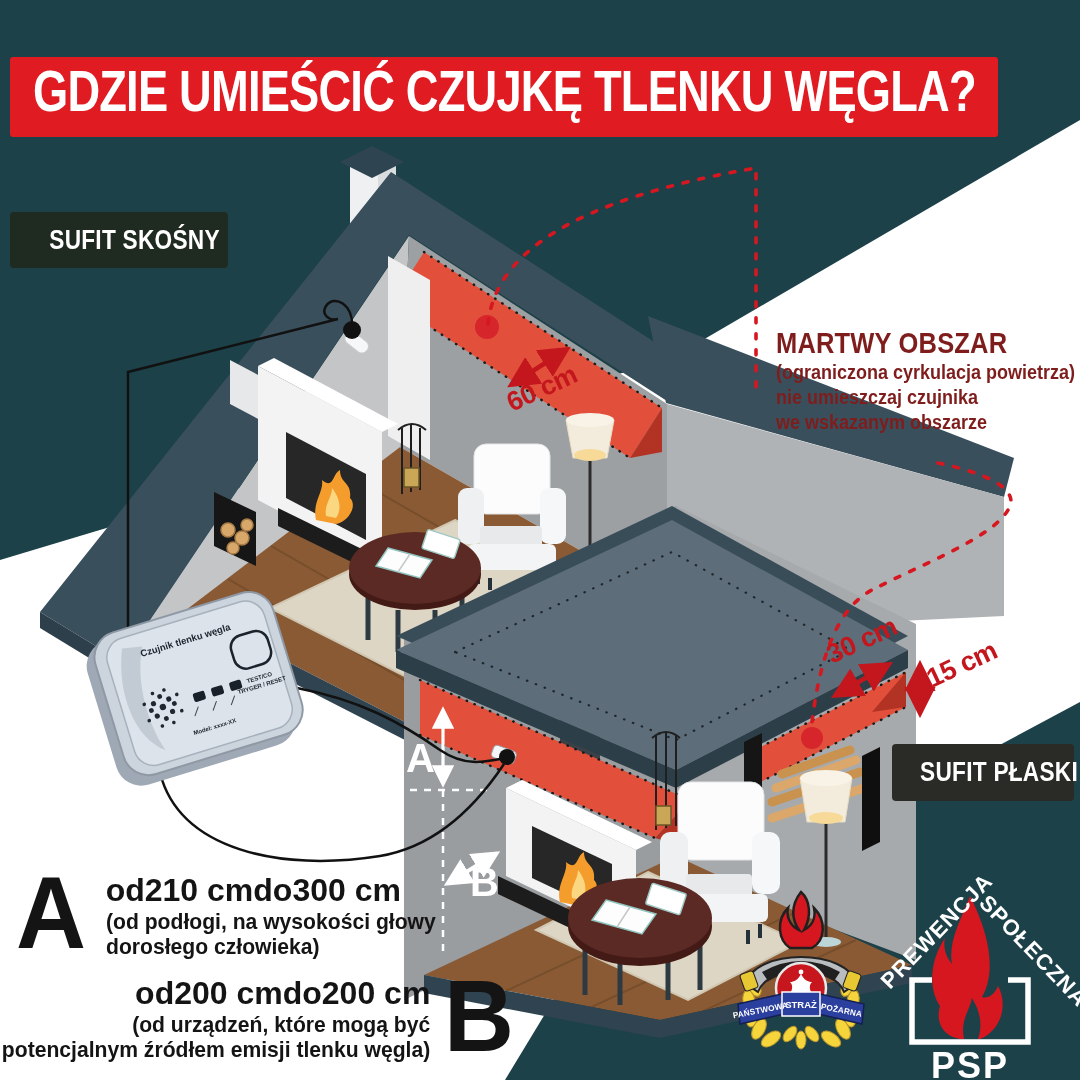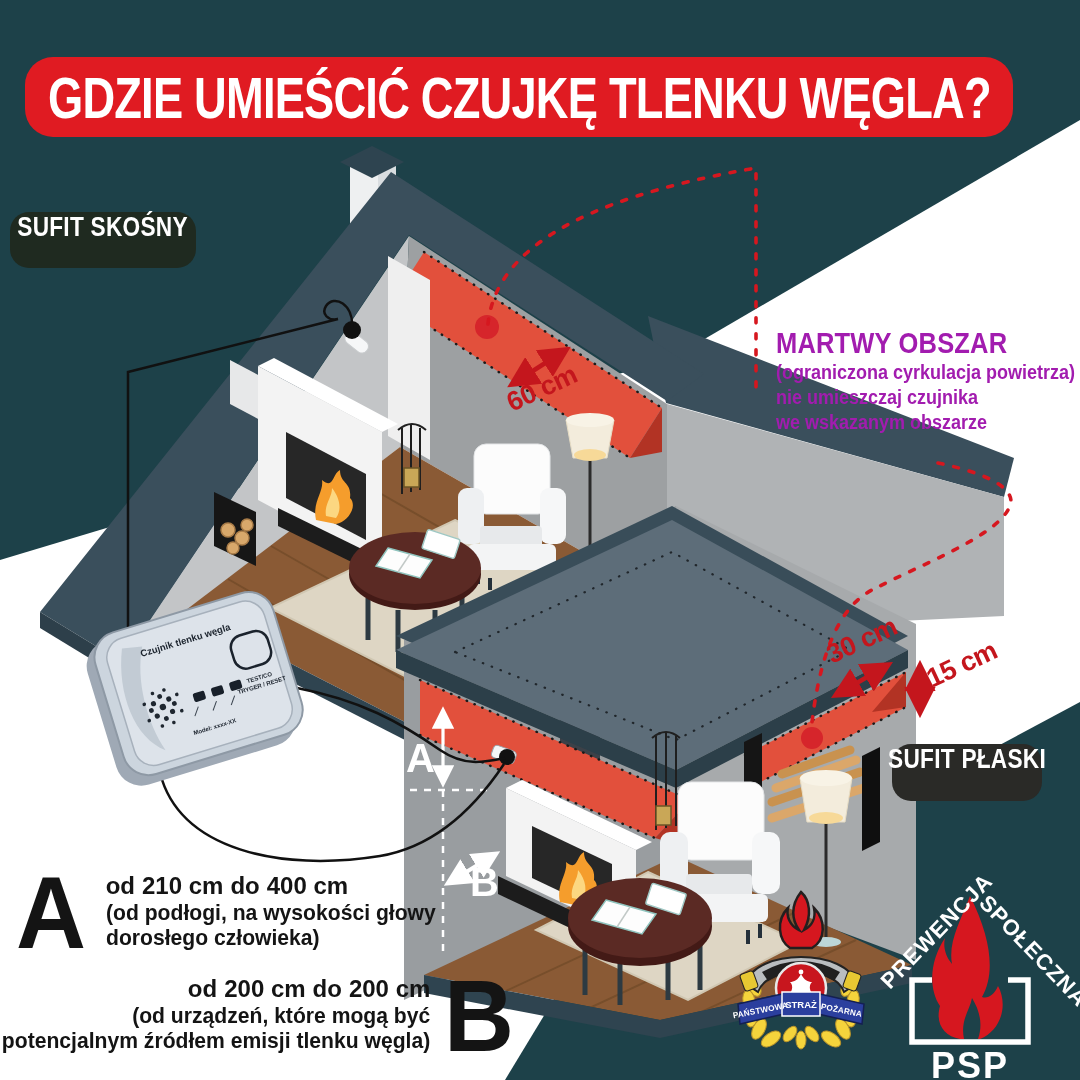--- a/index.html
+++ b/index.html
@@ -1,34 +1,34 @@
 <!DOCTYPE html>
 <html><head>
 <meta charset="utf-8">
 <style>
   html,body{margin:0;padding:0;background:#ffffff;font-family:"Liberation Sans",sans-serif;}
   .stage{position:relative;width:1080px;height:1080px;overflow:hidden;background:#ffffff;}
   .bg{position:absolute;inset:0;background:#1d4149;}
   .bg-top{clip-path:polygon(0px 0px,1080px 0px,1080px 120px,672px 358px,0px 560px);}
   .bg-bottom{clip-path:polygon(1080px 702px,1080px 1080px,505px 1080px,568px 976px);}
   .scene{position:absolute;left:0;top:0;}
-  .banner{position:absolute;left:25px;top:57px;width:988px;height:80px;background:#e01b22;border-radius:28px;display:flex;align-items:center;justify-content:center;}
+  .banner{position:absolute;left:10px;top:57px;width:988px;height:80px;background:#e01b22;border-radius:3px;display:flex;justify-content:center;}
   .banner span{color:#fff;font-size:58px;font-weight:800;white-space:nowrap;transform:scaleX(.78);letter-spacing:-1px;}
-  .pill{position:absolute;color:#fff;border-radius:19px;display:flex;align-items:flex-start;justify-content:center;}
+  .pill{position:absolute;color:#fff;border-radius:4px;display:flex;align-items:center;justify-content:center;padding-left:32px;}
   .pill span{font-size:27px;font-weight:800;white-space:nowrap;transform:scaleX(.84);letter-spacing:.3px;}
   .pill-sloped{left:10px;top:212px;width:186px;height:56px;background:#1f2a20;}
   .pill-flat{left:892px;top:744px;width:150px;height:57px;background:#2a2a27;}
-  .martwy{position:absolute;left:776px;top:326px;width:300px;color:#a21caf;}
+  .martwy{position:absolute;left:776px;top:326px;width:300px;color:#7f1d1d;}
   .martwy .h{font-size:30px;font-weight:800;transform:scaleX(.85);transform-origin:left;white-space:nowrap;letter-spacing:.2px;}
   .martwy .l{font-size:20px;font-weight:700;transform:scaleX(.9);transform-origin:left;white-space:nowrap;line-height:25px;}
   .ab{position:absolute;color:#141414;}
   .ab-a{left:16px;top:872px;display:flex;gap:16px;}
   .ab-b{left:10px;top:975px;width:508px;display:flex;gap:14px;justify-content:flex-end;}
   .big-letter{font-size:102px;font-weight:800;line-height:.82;transform:scaleX(.95);transform-origin:left;}
-  .ab-line{display:flex;gap:7px;font-size:24px;font-weight:600;white-space:nowrap;align-items:center;}
+  .ab-line{display:flex;font-size:32px;font-weight:600;white-space:nowrap;align-items:center;}
   .ab-line .v{font-weight:800;}
   .ab-sub{font-size:22px;font-weight:600;white-space:nowrap;line-height:25px;transform:scaleX(.96);}
   .ab-a .ab-sub{transform-origin:left;}
   .ab-b .txt{text-align:right;}
   .ab-b .ab-line{justify-content:flex-end;}
   .ab-b .ab-sub{transform-origin:right;}
   
   .t-meas{font:800 27px "Liberation Sans",sans-serif;fill:#c4161d;letter-spacing:-.5px;}
   .t-marker{font:800 40px "Liberation Sans",sans-serif;fill:#ffffff;}
   .t-dev{font:700 9.5px "Liberation Sans",sans-serif;fill:#1b232d;}
@@ -411,21 +411,21 @@
     <div class="l">we wskazanym obszarze</div>
   </div>
 
   <div class="ab ab-a">
     <div class="big-letter">A</div>
     <div class="txt">
       <div class="ab-line">
         <span>od</span>
           <span class="v">210 cm</span>
           <span>do</span>
-          <span class="v">400 cm</span>
+          <span class="v">300 cm</span>
       </div>
       <div class="ab-sub">(od podłogi, na wysokości głowy</div>
       <div class="ab-sub">dorosłego człowieka)</div>
     </div>
   </div>
 
   <div class="ab ab-b">
     <div class="txt">
       <div class="ab-line">
         <span>od</span>

